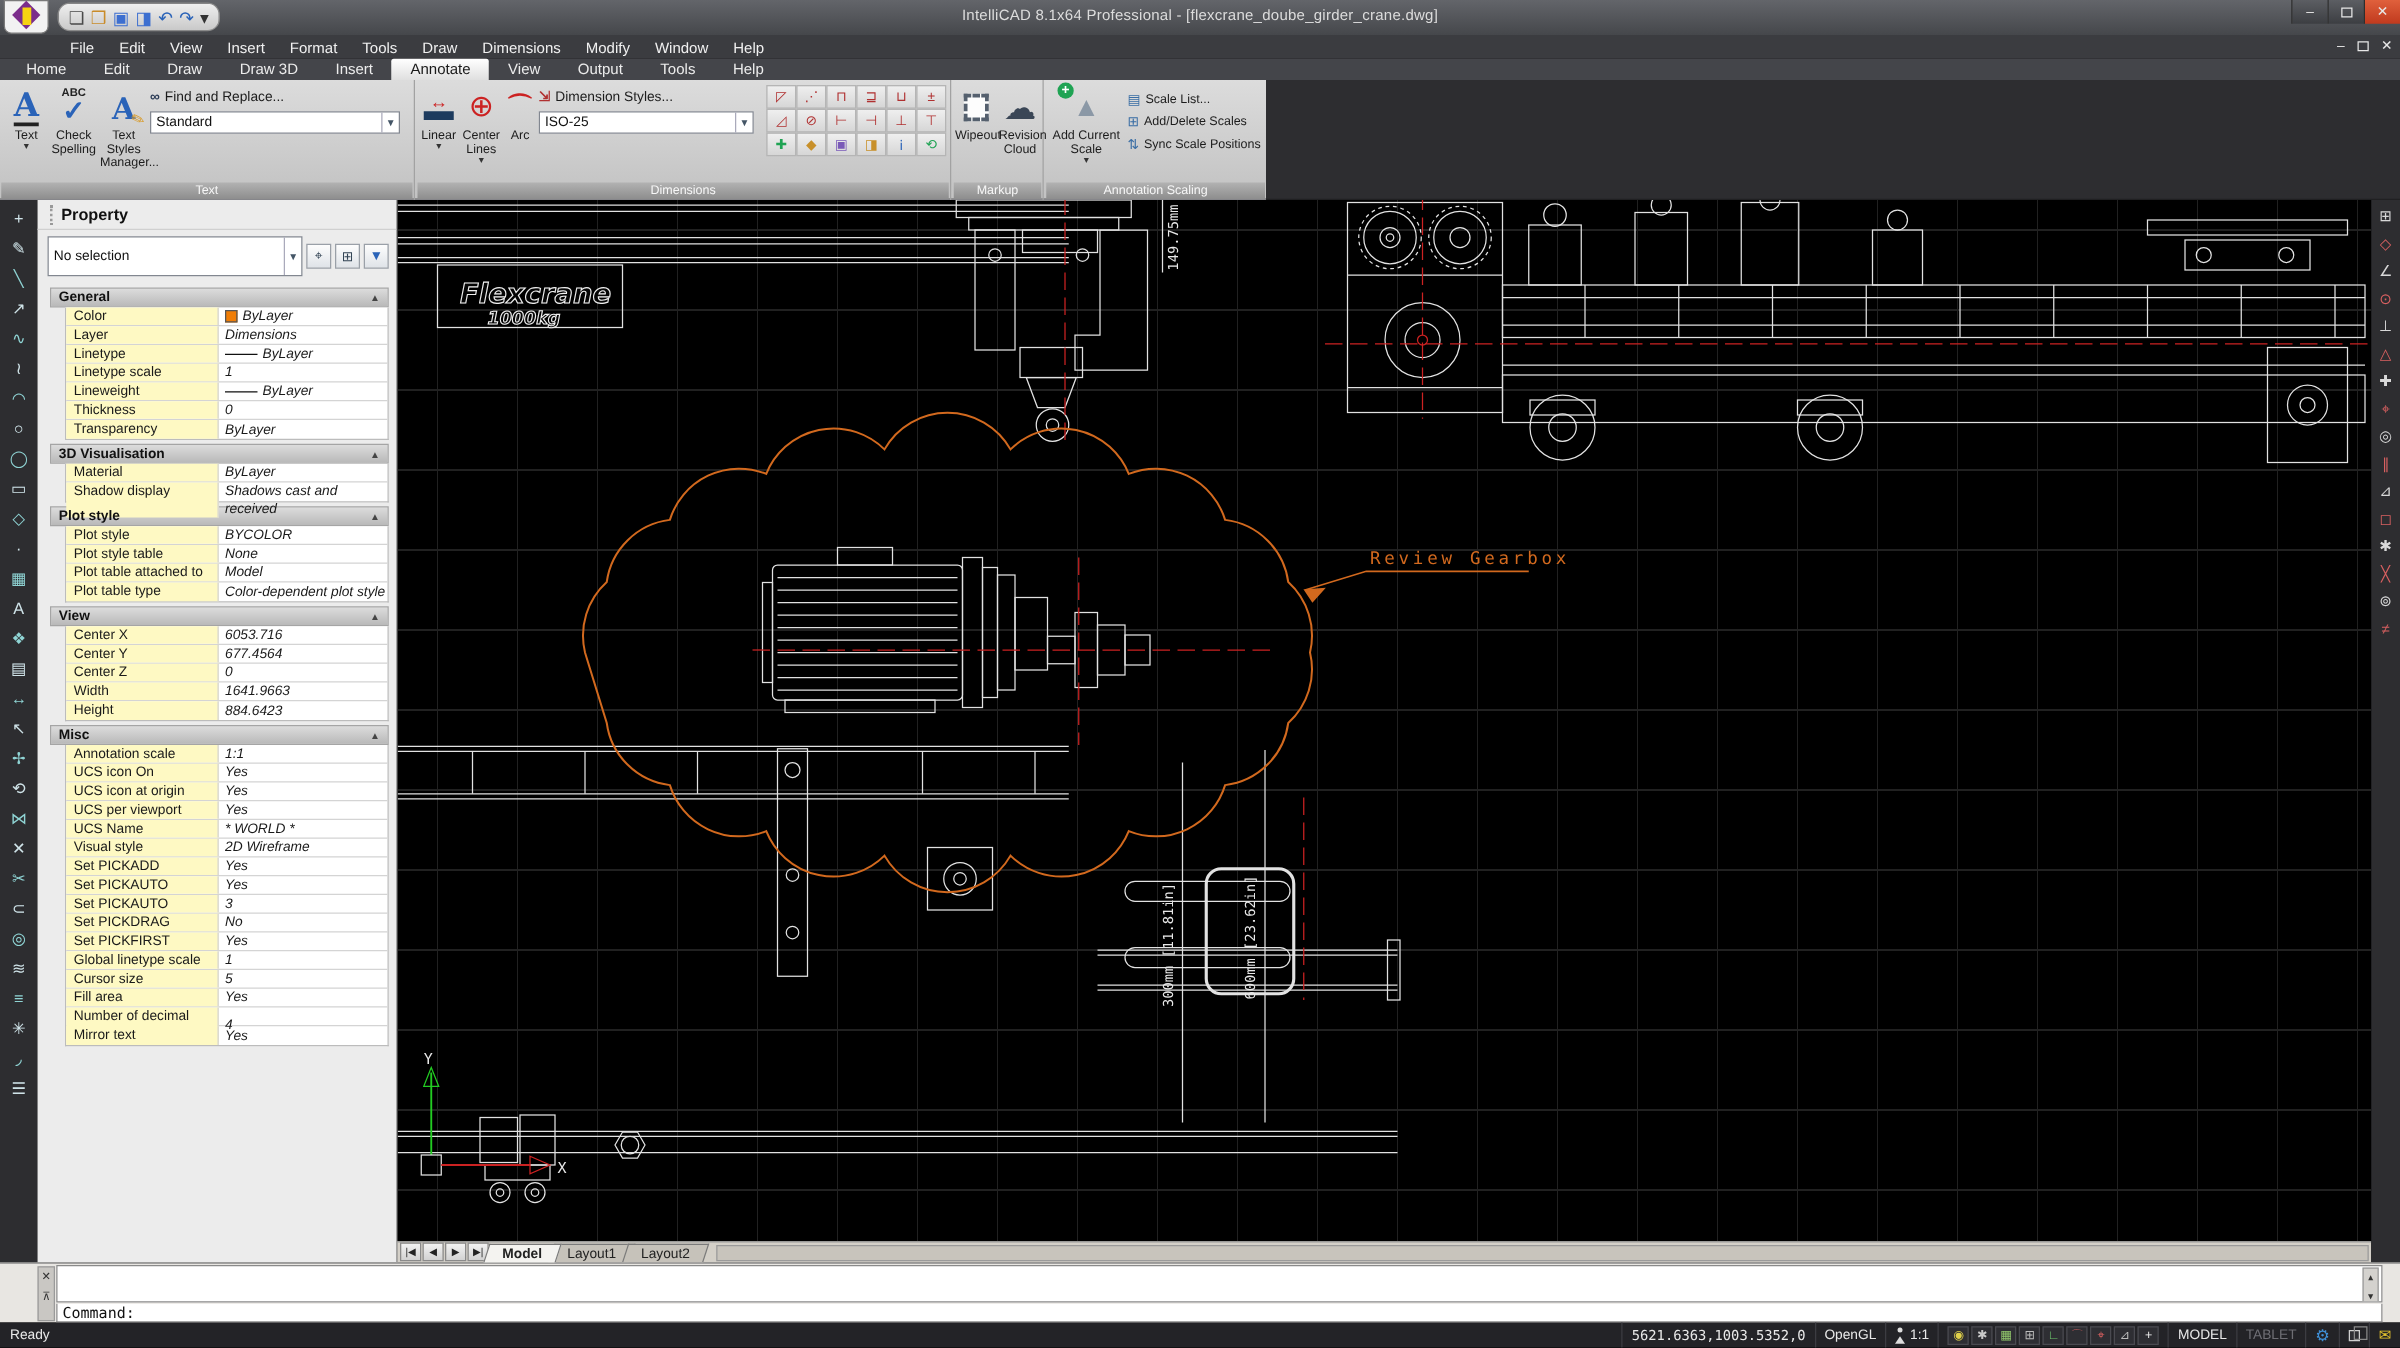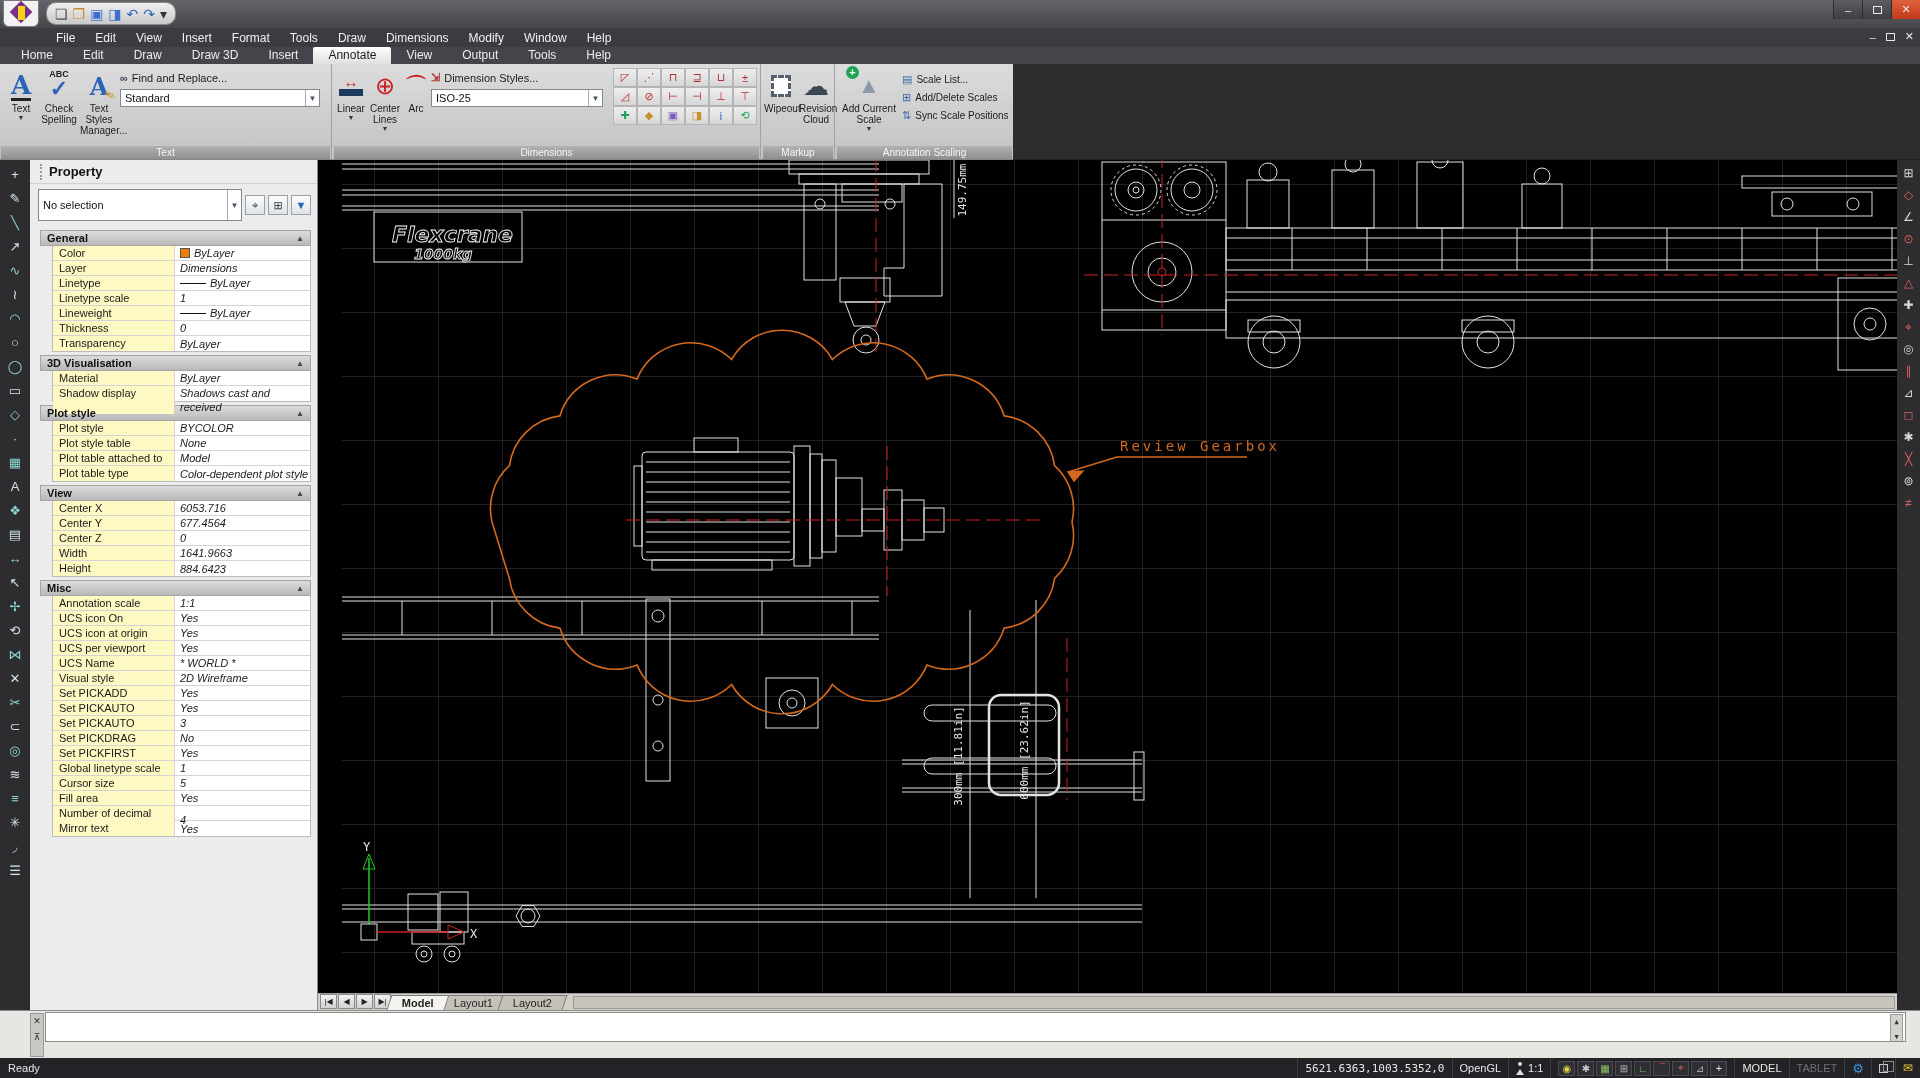--- a/index.html
+++ b/index.html
@@ -111,21 +111,21 @@
   .prop-rows { border:1px solid #bcbcbc; border-top:none; margin-left:12px; background:#fff; }
   .prop-row { display:grid; grid-template-columns:122px 1fr; height:15px; border-bottom:1px solid #d4d4d4;
     font-size:11px; color:#1a1a1a; }
   .prop-row:last-child { border-bottom:none; }
   .prop-row .pl { padding-left:6px; line-height:14px; background:#fef9c3; border-right:1px solid #d4d4d4; }
   .prop-row .pv { padding-left:5px; line-height:14px; display:flex; align-items:center; gap:4px;font-style:italic; }
   .swatch { width:10px; height:10px; border:1px solid #555; display:inline-block; }
   .linesample { width:26px; height:1px; background:#111; display:inline-block; }
 
   
-  #canvas { position:absolute; left:318px; top:0; width:1579px; height:833px; background:#000; overflow:hidden;margin-left:24px; }
+  #canvas { position:absolute; left:318px; top:0; width:1579px; height:833px; background:#000; overflow:hidden; }
   svg text { stroke:none; }
   .cadtext { font-family:"DejaVu Sans Mono",monospace; fill:#e8e8e8; }
   .brandtext { font-family:"DejaVu Sans",sans-serif; font-style:italic; font-weight:bold;
     fill:#050505; stroke:#efefef; stroke-width:0.9px; }
   .annot { font-family:"DejaVu Sans Mono",monospace; fill:#d2691e; letter-spacing:3px; }
 
   
   #layout-bar { position:absolute; left:318px; top:833px; width:1579px; height:17px; background:#d4d0c8;
     border-top:1px solid #9a9a9a; display:flex; align-items:flex-end; }
   .nav-btn { width:17px; height:15px; border:1px solid #8a8a8a; background:linear-gradient(#f2f2f2,#d2d2d2);
@@ -182,20 +182,21 @@
   </div>
   <div id="qat">
       <span class="qa-btn" style="color: rgb(74, 74, 74);">❏</span>
       <span class="qa-btn" style="color: rgb(201, 140, 42);">❒</span>
       <span class="qa-btn" style="color: rgb(61, 111, 208);">▣</span>
       <span class="qa-btn" style="color: rgb(61, 111, 208);">◨</span>
       <span class="qa-btn" style="color: rgb(42, 99, 184);">↶</span>
       <span class="qa-btn" style="color: rgb(42, 99, 184);">↷</span>
       <span class="qa-btn" style="color: rgb(51, 51, 51);">▾</span>
     </div>
+  <div id="win-title">IntelliCAD 8.1x64 Professional   - [flexcrane_doube_girder_crane.dwg]</div>
   <div id="win-controls">
     <div class="winbtn">–</div>
     <div class="winbtn">
         <span class="maxglyph"></span>
       </div>
     <div class="winbtn close">✕</div>
   </div>
 </div>
 
 <div id="menubar">
@@ -940,20 +941,21 @@
 </div>
 
 <div id="cmd">
   <div id="cmd-side">
     <span>✕</span>
     <span>⊼</span>
   </div>
   <div id="cmd-history"><div id="cmd-lines"></div>
     <div id="cmd-scroll"><span>▲</span><span>▼</span></div>
   </div>
+  <div id="cmd-input"><span>Command:</span></div>
 </div>
 
 <div id="status">
   <span id="status-ready">Ready</span>
   <div id="status-right">
     <div class="seg coords">
         <span>5621.6363,1003.5352,0</span>
       </div>
     <div class="seg">
         <span>OpenGL</span>

